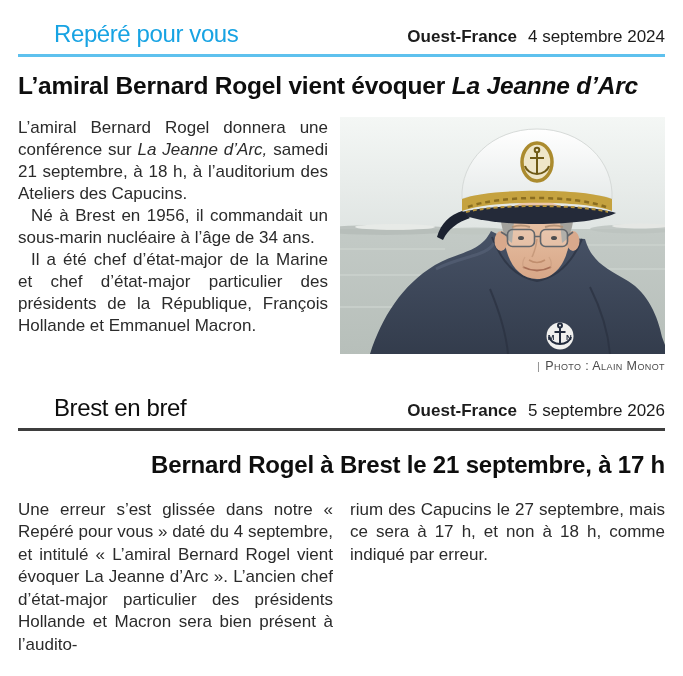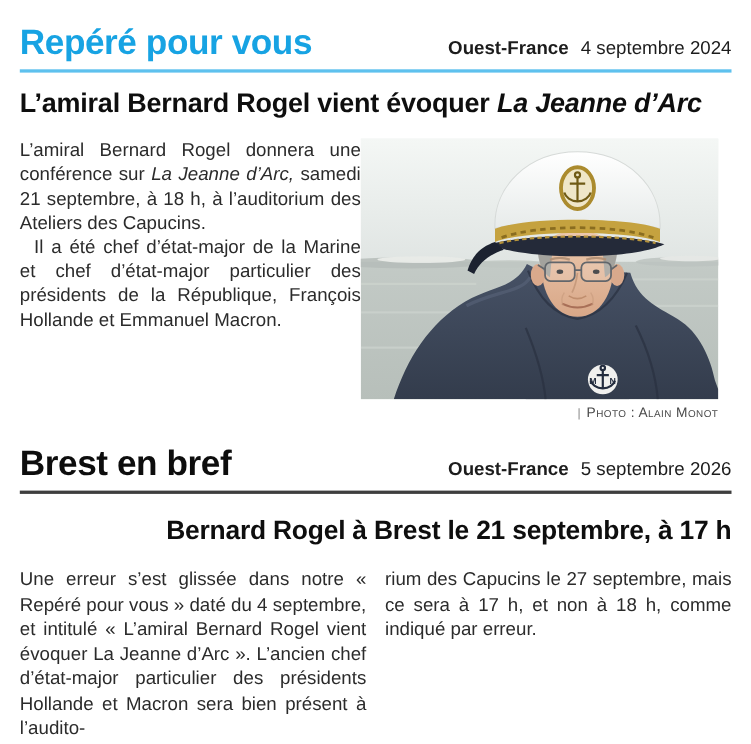--- a/index.html
+++ b/index.html
@@ -4,34 +4,34 @@
 <style>
   html,body{margin:0;padding:0;}
   body{
     width:683px;height:676px;overflow:hidden;background:#ffffff;
     font-family:"Liberation Sans", sans-serif;color:#2b2b2b;
   }
   .page{padding:0 18px;position:relative;}
   
   .sec-head{display:flex;justify-content:space-between;align-items:baseline;}
   .sec1{padding-top:21px;}
-  .sec-title{font-size:32px;font-weight:bold;letter-spacing:-0.4px;line-height:1.1;}
+  .sec-title{font-size:24px;font-weight:normal;letter-spacing:-0.4px;line-height:1.1;margin-left:36px;}
   .sec1 .sec-title{color:#17a3e3;}
   .sec2 .sec-title{color:#0d0d0d;}
   .src-line{font-size:17px;color:#1c1c1c;white-space:nowrap;text-align:center;}
   .src-name{font-weight:bold;margin-right:11px;}
   .rule{height:3px;margin-top:7px;}
   .rule-blue{background:#5ec1ee;}
   .rule-dark{background:#3e3e3e;}
   
   .headline1{font-size:24.5px;font-weight:bold;color:#0e0e0e;margin-top:15px;letter-spacing:-0.2px;line-height:1.15;}
   .headline1 em, .headline2 em{font-style:italic;}
   .headline2{font-size:24px;font-weight:bold;color:#0e0e0e;margin-top:20px;letter-spacing:-0.2px;line-height:1.15;text-align:right;}
   
-  .art1{display:flex;margin-top:14px;}
+  .art1{display:flex;gap:12px;margin-top:14px;}
   .col-a{width:310px;font-size:17px;line-height:22px;text-align:justify;}
   .col-a p{margin:0;}
   .ind{text-indent:13px;}
   .photo-wrap{width:325px;}
   .photo{width:325px;height:237px;display:block;background:#eef1ef;}
   .caption{display:flex;justify-content:flex-end;align-items:baseline;margin-top:5px;
            font-size:12.5px;color:#4a4a4a;font-variant:small-caps;letter-spacing:0.4px;}
   .caption .bar{color:#8a8a8a;margin-right:5px;font-variant:normal;font-size:11px;}
   
   .sec2{margin-top:22px;}
@@ -50,20 +50,21 @@
       <span class="src-name">Ouest-France</span><span>4 septembre 2024</span>
     </div>
   </div>
   <div class="rule rule-blue"></div>
 
   <h1 class="headline1"><span>L’amiral Bernard Rogel vient évoquer </span><em>La Jeanne d’Arc</em></h1>
 
   <div class="art1">
     <div class="col-a">
       <p><span>L’amiral Bernard Rogel donnera une conférence sur </span><em>La Jeanne d’Arc,</em><span> samedi 21 septembre, à 18 h, à l’auditorium des Ateliers des Capucins.</span></p>
+      <p class="ind">Né à Brest en 1956, il commandait un sous-marin nucléaire à l’âge de 34 ans.</p>
       <p class="ind">Il a été chef d’état-major de la Marine et chef d’état-major particulier des présidents de la République, François Hollande et Emmanuel Macron.</p>
     </div>
 
     <div class="photo-wrap">
 
       <svg class="photo" viewBox="0 0 325 237" role="img">
         <defs>
           <linearGradient id="sky" x1="0" y1="0" x2="0" y2="1">
             <stop offset="0" stop-color="#f4f7f5"></stop>
               <stop offset="1" stop-color="#dfe4e2"></stop>

